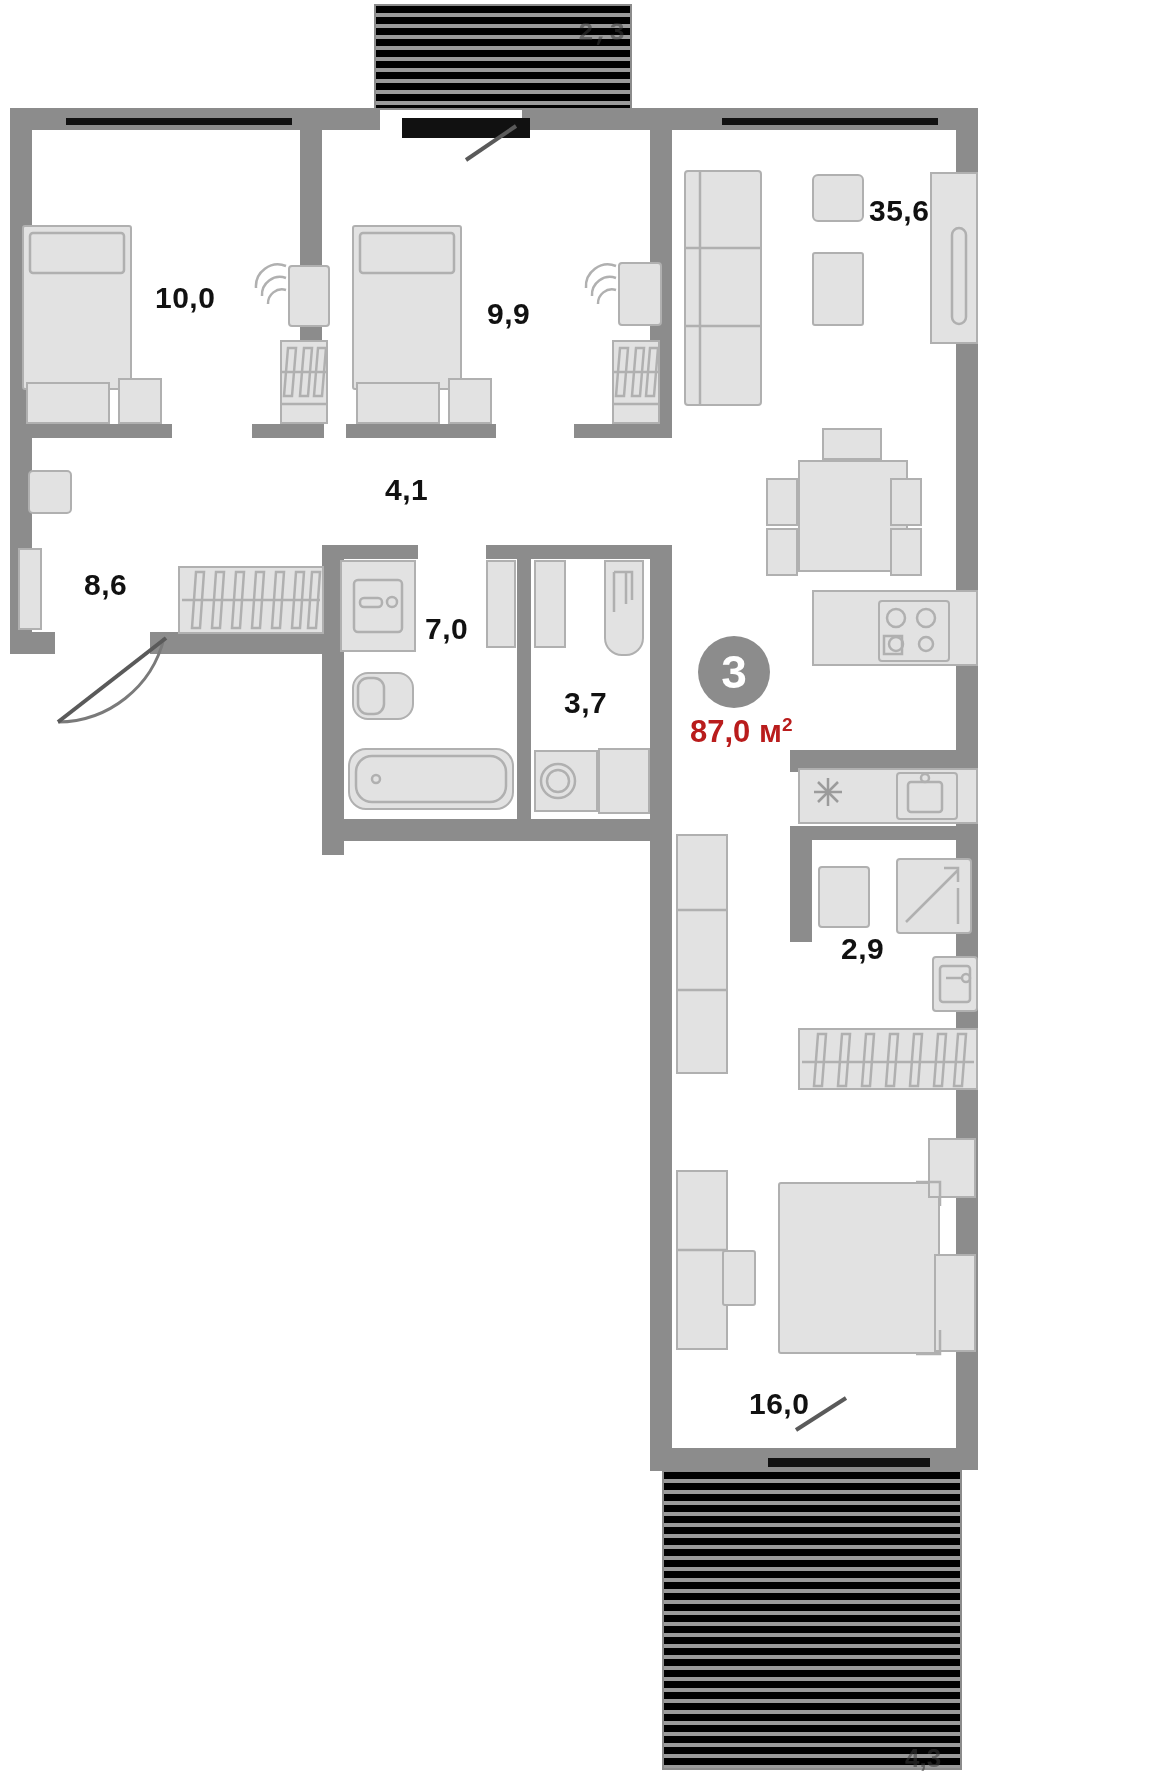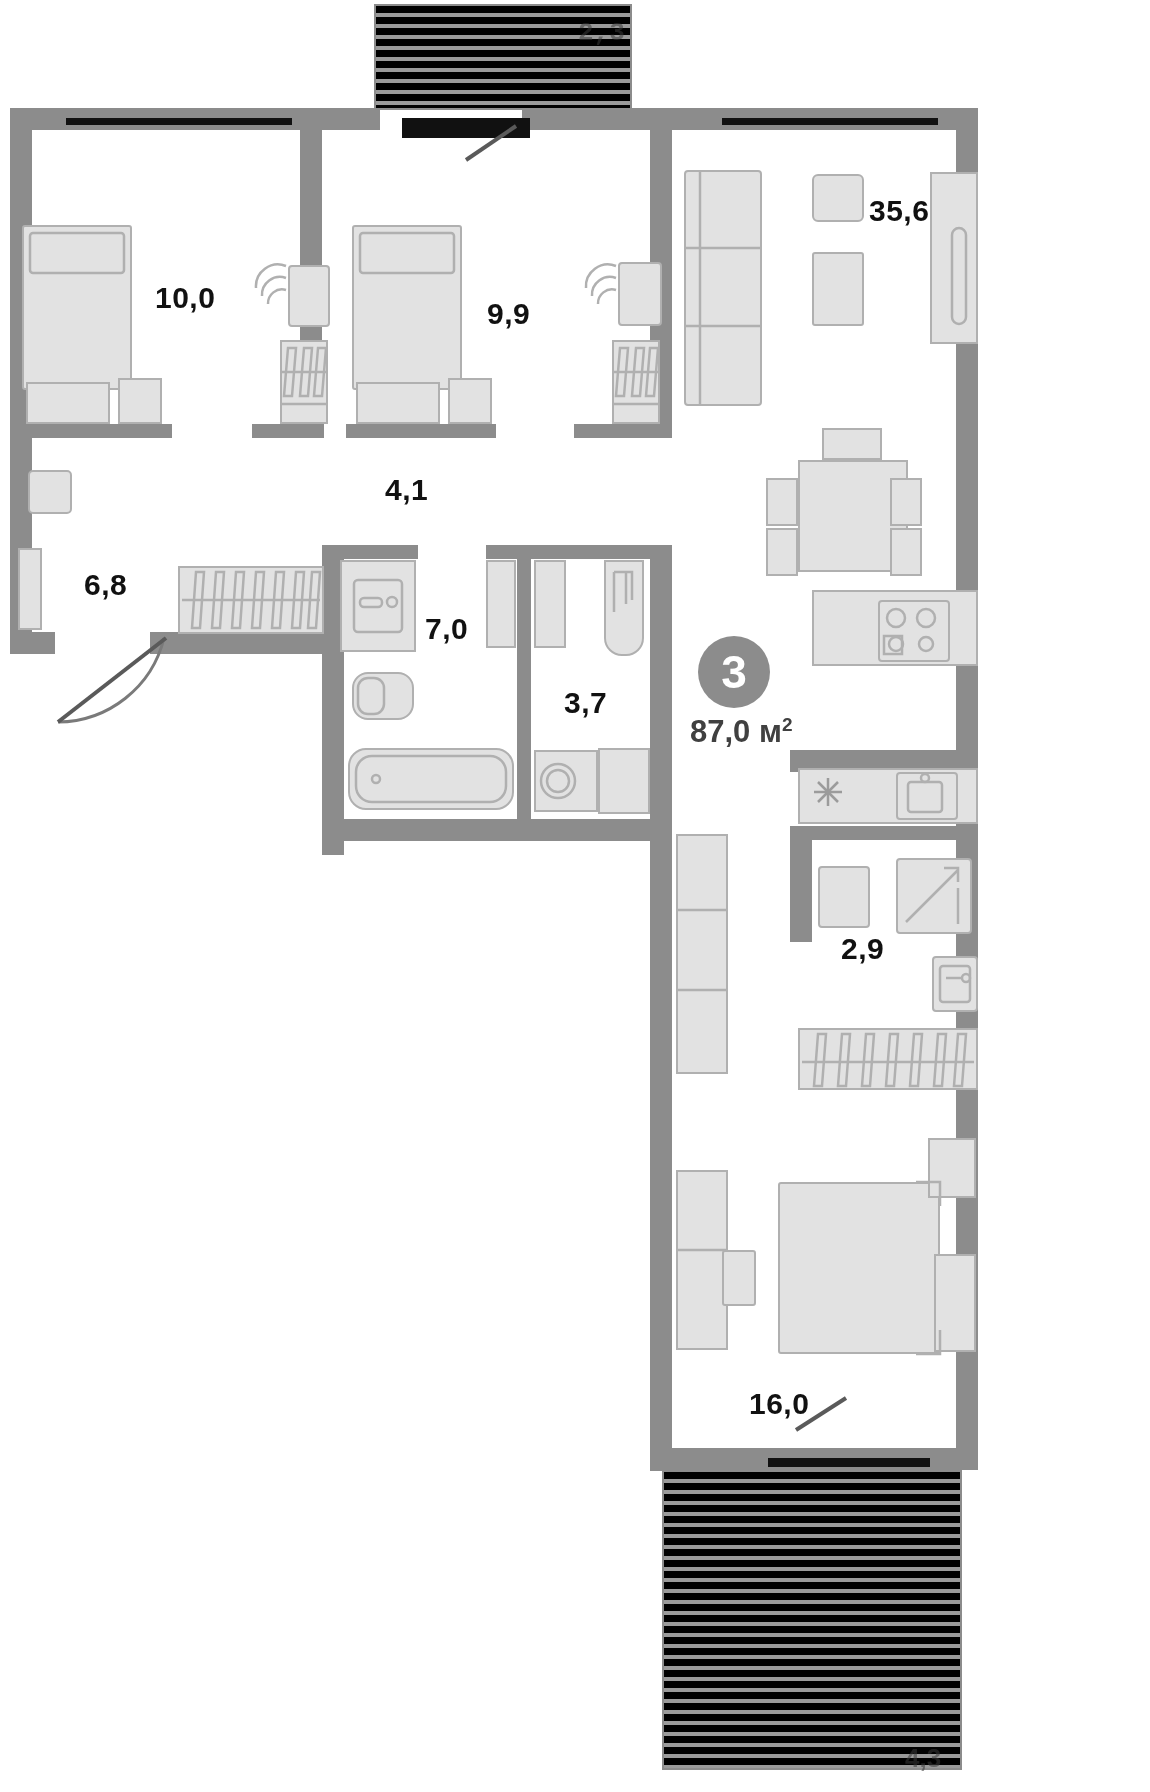--- a/index.html
+++ b/index.html
@@ -3,21 +3,21 @@
 <meta charset="utf-8">
 <style>
   html,body{margin:0;padding:0;background:#ffffff;}
   body{width:1150px;height:1792px;position:relative;font-family:"Liberation Sans",sans-serif;overflow:hidden;}
   #stage{position:absolute;left:0;top:0;width:1150px;height:1792px;}
   .wall{position:absolute;background:#8c8c8c;}
   .furn{position:absolute;background:#e2e2e2;border:2px solid #b0b0b0;box-sizing:border-box;}
   .label{position:absolute;color:#111111;font-size:30px;font-weight:700;letter-spacing:.5px;font-family:"Liberation Sans",sans-serif;white-space:nowrap;}
   .label-faint{position:absolute;color:#3a3a3a;font-size:26px;font-weight:700;font-family:"Liberation Sans",sans-serif;white-space:nowrap;opacity:.55;}
   .badge{position:absolute;width:72px;height:72px;border-radius:50%;background:#8c8c8c;color:#ffffff;font-size:46px;font-weight:700;display:flex;align-items:center;justify-content:center;font-family:"Liberation Sans",sans-serif;}
-  .area-total{position:absolute;color:#404040;font-size:31px;font-weight:700;white-space:nowrap;font-family:"Liberation Sans",sans-serif;}
+  .area-total{position:absolute;color:#b91c1c;font-size:31px;font-weight:700;white-space:nowrap;font-family:"Liberation Sans",sans-serif;}
   .area-total sup{font-size:19px;vertical-align:super;}
   .balcony{position:absolute;background:
       repeating-linear-gradient(to bottom,#000 0px,#000 7px,#9a9a9a 7px,#9a9a9a 11px);
       border:2px solid #8c8c8c;box-sizing:border-box;}
   .window{position:absolute;background:#111111;}
   .svgbox{position:absolute;left:0;top:0;width:1150px;height:1792px;pointer-events:none;}
 </style>
 </head>
 <body>
 
@@ -235,21 +235,21 @@
       <line x1="466" y1="160" x2="516" y2="126"></line>
 
       <line x1="796" y1="1430" x2="846" y2="1398"></line>
     </g>
   </svg>
 
   <div class="label" style="left:155px;top:281px;">10,0</div>
   <div class="label" style="left:487px;top:281px;margin-top:16px;">9,9</div>
   <div class="label" style="left:869px;top:194px;">35,6</div>
   <div class="label" style="left:385px;top:473px;">4,1</div>
-  <div class="label" style="left:84px;top:568px;">6,8</div>
+  <div class="label" style="left:84px;top:568px;">8,6</div>
   <div class="label" style="left:425px;top:612px;">7,0</div>
   <div class="label" style="left:564px;top:686px;">3,7</div>
   <div class="label" style="left:841px;top:932px;">2,9</div>
   <div class="label" style="left:749px;top:1387px;">16,0</div>
 
   <div class="label-faint" style="left:578px;top:18px;font-family:Liberation Mono, monospace;">2,3</div>
   <div class="label-faint" style="left:905px;top:1743px;">4,3</div>
 
   <div class="badge" style="left:698px;top:636px;">3</div>
   <div class="area-total" style="left:690px;top:714px;">

